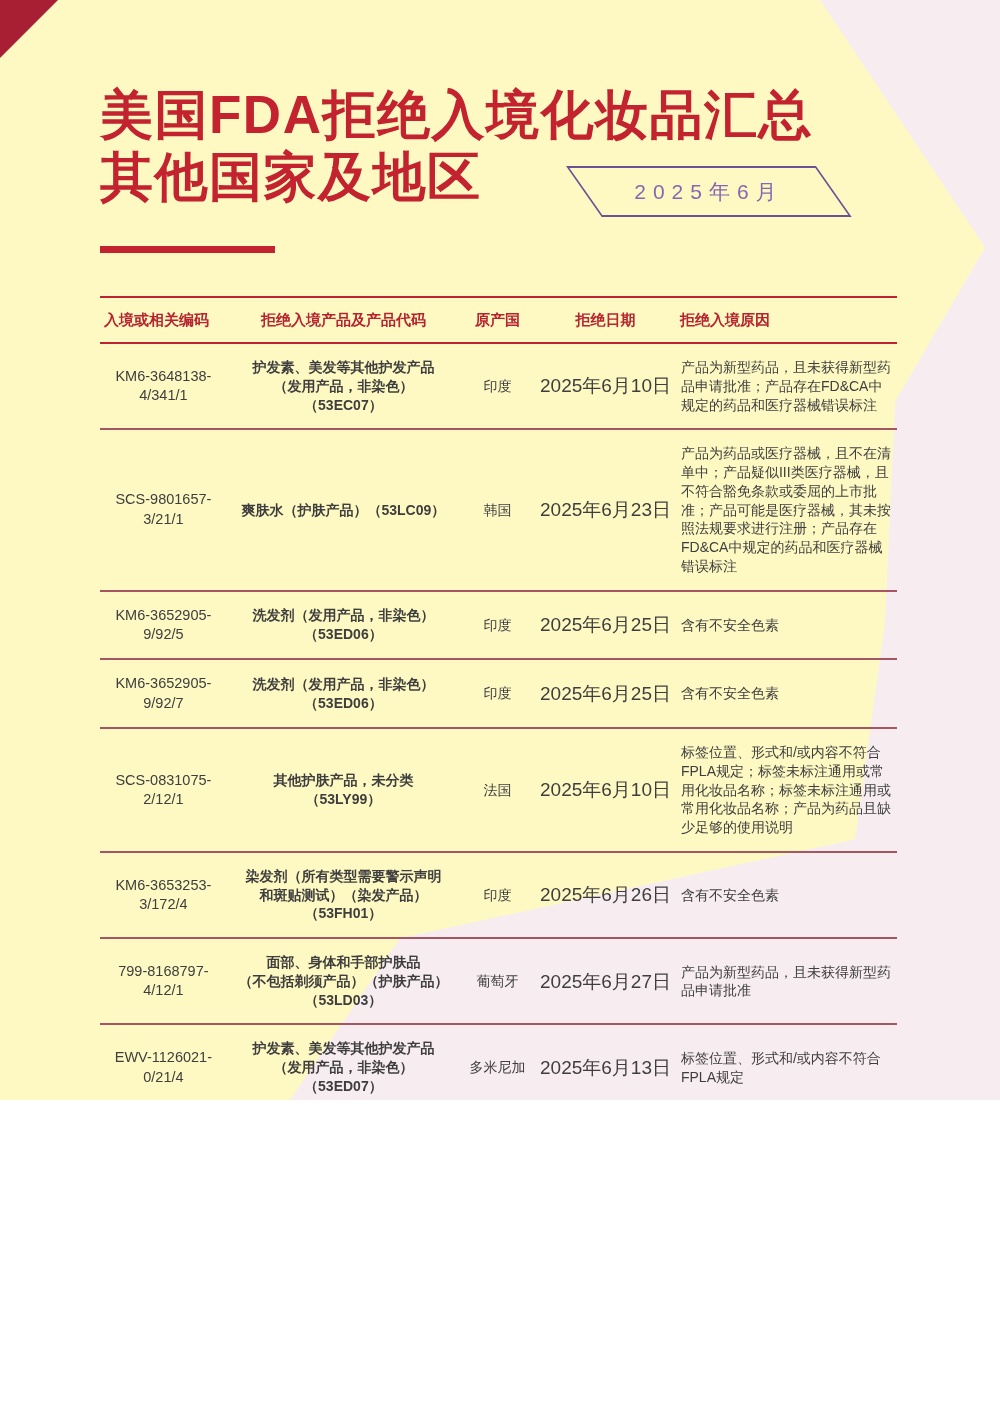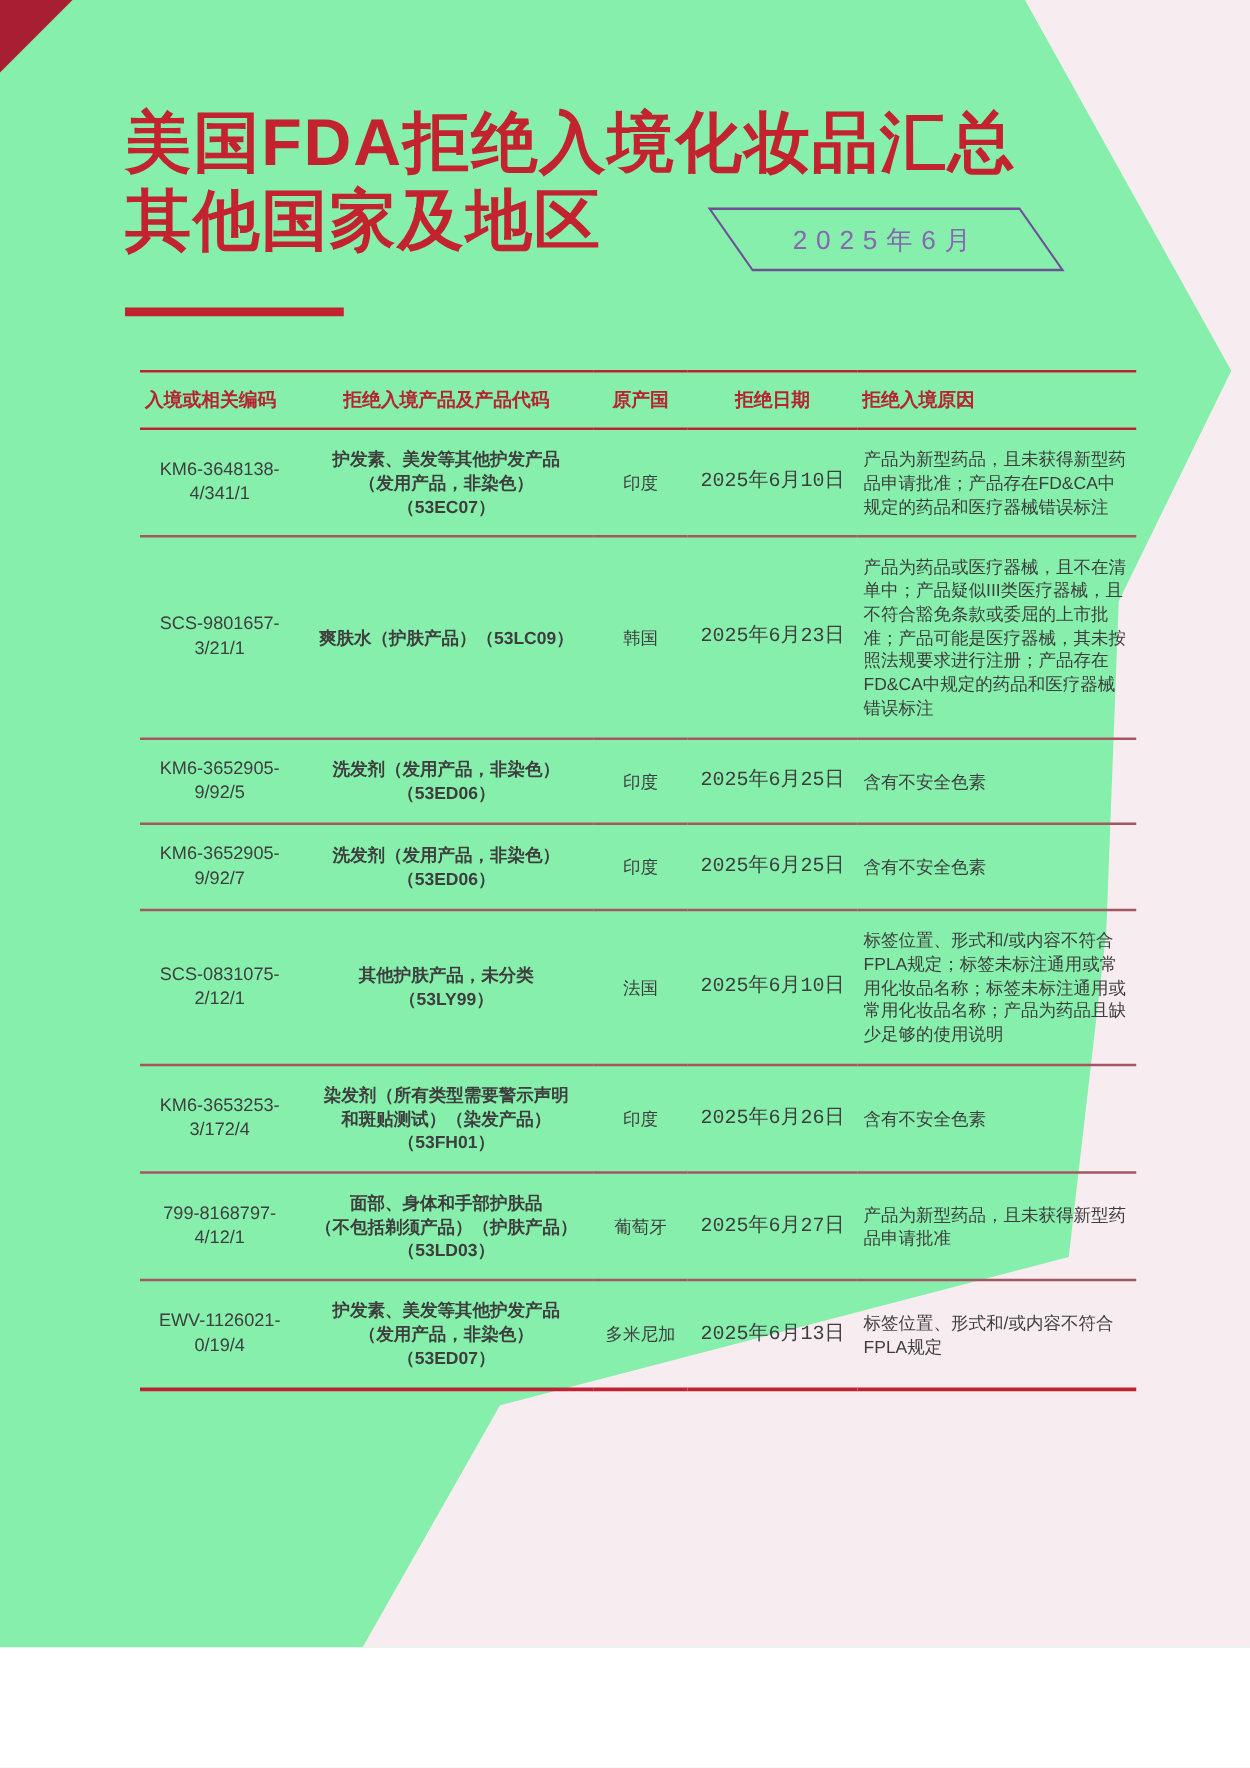--- a/index.html
+++ b/index.html
@@ -1,17 +1,17 @@
 <!DOCTYPE html>
 <html lang="zh"><head>
 <meta charset="utf-8">
 <style>
   html,body{margin:0;padding:0;background:#ffffff;}
   body{font-family:"Liberation Sans","DejaVu Sans",sans-serif;}
-  .page{position:relative;width:1000px;height:1318px;background:#86efac;overflow:hidden;}
+  .page{position:relative;width:1000px;height:1100px;background:#fef9c3;overflow:hidden;}
 
   
   .bg-band{position:absolute;inset:0;background:#f7edf1;z-index:0;
     clip-path:polygon(82% 0%,100% 0%,100% 100%,29% 100%,40% 85.3%,85.5% 76.3%,88.5% 56.6%,89.5% 36.5%,98.5% 22.5%);}
   .corner-triangle{position:absolute;left:0;top:0;width:0;height:0;z-index:2;
     border-top:58px solid #a81e33;border-right:58px solid transparent;}
 
   .content{position:absolute;inset:0;z-index:1;}
 
   
@@ -20,33 +20,33 @@
   .title-underline{position:absolute;left:100px;top:246px;width:175px;height:7px;background:#c2232e;}
 
   
   .date-badge{position:absolute;left:566px;top:166px;width:246px;height:47px;
     border:2px solid #6e5096;transform:skewX(35deg);transform-origin:top left;
     display:flex;align-items:center;justify-content:center;background:transparent;}
   .date-badge-text{transform:skewX(-35deg);color:#8766b2;font-size:21px;
     letter-spacing:7px;font-weight:500;white-space:nowrap;}
 
   
-  .table-wrap{position:absolute;left:112px;top:296px;width:797px;}
+  .table-wrap{position:absolute;left:100px;top:296px;width:797px;}
   table.refusals{width:100%;border-collapse:collapse;border-top:2px solid #bf2233;}
   th{color:#b5242f;font-size:15px;font-weight:700;padding:13px 4px 12px;
      border-bottom:2px solid #bf2233;vertical-align:middle;}
   th.left{text-align:left;}
   th.center{}
   td{color:#3e3e3e;font-size:14px;line-height:1.34;padding:14px 5px;vertical-align:middle;}
   tbody tr:not(:first-child) td{border-top:2px solid #a65562;}
   tbody tr:last-child td{border-bottom:3px solid #bf2233;}
   td.code{white-space:pre-line;text-align:center;font-size:14.5px;}
   td.product{white-space:pre-line;text-align:center;font-weight:bold;}
   td.country{text-align:center;}
-  td.date{text-align:center;white-space:nowrap;font-size:16px;font-family:Liberation Mono, monospace;}
+  td.date{white-space:nowrap;font-size:19px;}
   td.reason{text-align:left;}
 
   
   .footer{position:absolute;left:0;right:45px;top:1347px;text-align:center;
     color:#c53f5c;font-size:17px;font-weight:600;letter-spacing:.5px;}
 </style>
 </head>
 <body>
 
 <div class="page">
@@ -145,21 +145,21 @@
 4/12/1</td>
             <td class="product">面部、身体和手部护肤品
 （不包括剃须产品）（护肤产品）
 （53LD03）</td>
             <td class="country">葡萄牙</td>
             <td class="date">2025年6月27日</td>
             <td class="reason">产品为新型药品，且未获得新型药品申请批准</td>
           </tr>
           <tr>
             <td class="code">EWV-1126021-
-0/19/4</td>
+0/21/4</td>
             <td class="product">护发素、美发等其他护发产品
 （发用产品，非染色）
 （53ED07）</td>
             <td class="country">多米尼加</td>
             <td class="date">2025年6月13日</td>
             <td class="reason">标签位置、形式和/或内容不符合FPLA规定</td>
           </tr>
         </tbody>
       </table>
     </div>

